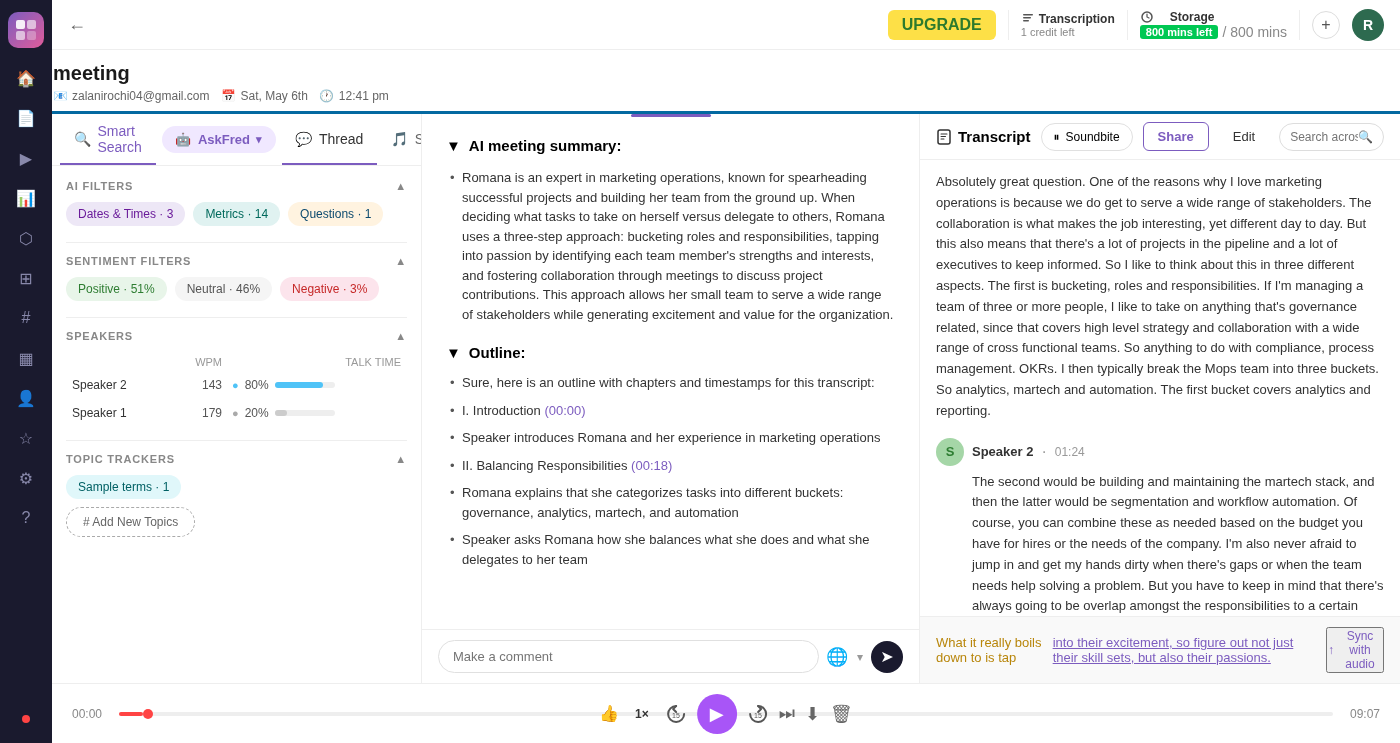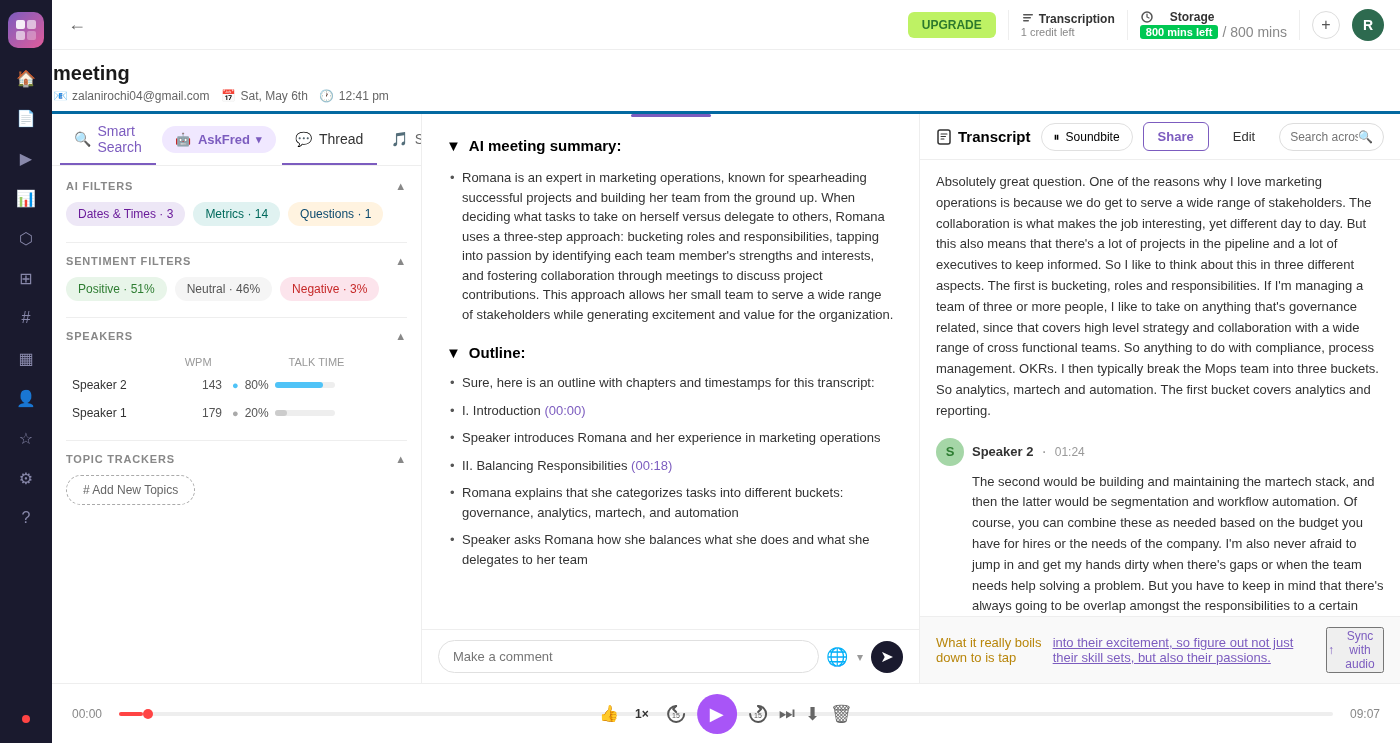--- a/index.html
+++ b/index.html
@@ -57,21 +57,21 @@
       padding: 8px 16px;
       border-bottom: 1px solid #eee;
       gap: 12px;
       height: 50px;
       flex-shrink: 0;
     }
     .back-btn {
       background: none; border: none; cursor: pointer; color: #666; font-size: 18px;
     }
     .upgrade-btn {
-      background: #bef264; color: #2d7a2d; border: none; padding: 6px 14px; border-radius: 6px; font-size: 12px; font-weight: 600; cursor: pointer; margin-left: auto;
+      background: #fde047; color: #2d7a2d; border: none; padding: 6px 14px; border-radius: 6px; font-size: 16px; font-weight: 600; cursor: pointer; margin-left: auto;
     }
     .top-bar-info-item {
       display: flex; flex-direction: column; align-items: flex-start;
     }
     .top-bar-info-item .label { color: #888; font-size: 11px; }
     .storage-bar { background: #00c853; color: white; padding: 1px 6px; border-radius: 3px; font-size: 11px; font-weight: 600; }
     .top-bar-divider { width: 1px; height: 30px; background: #eee; }
     .top-bar-plus { background: none; border: 1px solid #ddd; border-radius: 50%; width: 28px; height: 28px; cursor: pointer; font-size: 16px; color: #555; display: flex; align-items: center; justify-content: center; }
     .top-bar-avatar { width: 32px; height: 32px; background: #2d6a4f; border-radius: 50%; display: flex; align-items: center; justify-content: center; color: white; font-weight: 700; font-size: 14px; }
 
@@ -143,21 +143,21 @@
     .chip-teal { background: #e0f2f1; color: #00695c; }
     .chip-orange { background: #fff3e0; color: #0c4a6e; }
     .chip-green { background: #e8f5e9; color: #2e7d32; }
     .chip-gray { background: #f5f5f5; color: #555; }
     .chip-red { background: #fce4ec; color: #c62828; }
 
     .divider { height: 1px; background: #eee; margin: 12px 0; }
 
     
     .speakers-table { width: 100%; font-size: 12px; }
-    .speakers-table th { color: #999; font-weight: 500; padding: 2px 4px; font-size: 11px; }
+    .speakers-table th { color: #999; font-weight: 500; text-align: right; padding: 2px 4px; font-size: 11px; }
     .speakers-table th:first-child { text-align: left; }
     .speakers-table td { padding: 6px 4px; }
 
     
     .topic-chip { display: inline-flex; align-items: center; gap: 6px; padding: 5px 12px; border-radius: 20px; background: #e0f7fa; color: #006064; font-size: 12px; font-weight: 500; }
     .add-topic-btn { display: flex; align-items: center; gap: 6px; padding: 7px 16px; border-radius: 20px; border: 1px dashed #aaa; background: transparent; color: #666; font-size: 12px; cursor: pointer; margin-top: 8px; }
 
     
     .middle-panel {
       flex: 1;
@@ -413,20 +413,23 @@
       </td>
     </tr>
             </tbody>
         </table>
         <div class="divider"></div>
 
         <div class="section-header">
           <span>TOPIC TRACKERS</span>
           <span class="chevron">▲</span>
         </div>
+        <div>
+          <span class="topic-chip">Sample terms · 1</span>
+        </div>
         <button class="add-topic-btn"># Add New Topics</button>
 
       </div>
     </div>
 
     <div class="middle-panel">
 
       <div style="height:3px;background:#7c5cbf;width:80px;margin-left:auto;margin-right:auto;border-radius:2px;"></div>
       <div class="middle-content">
 

